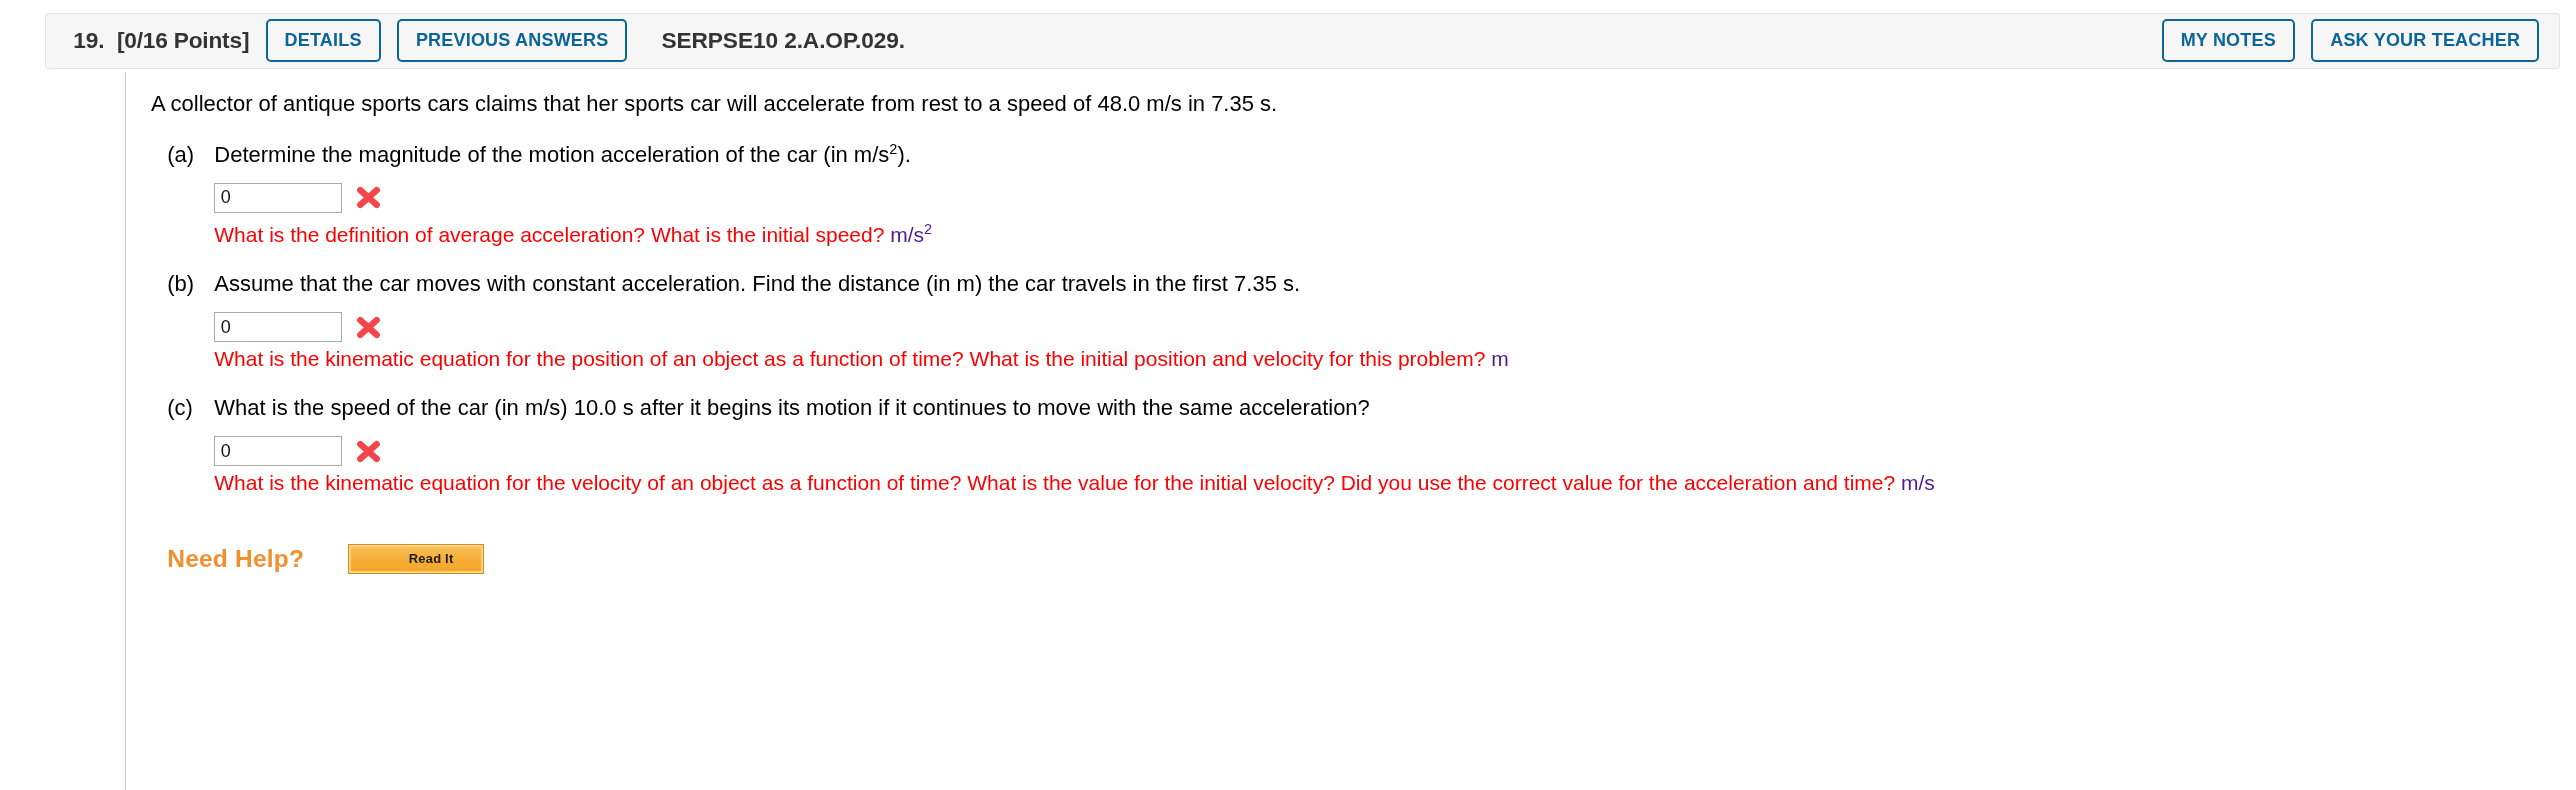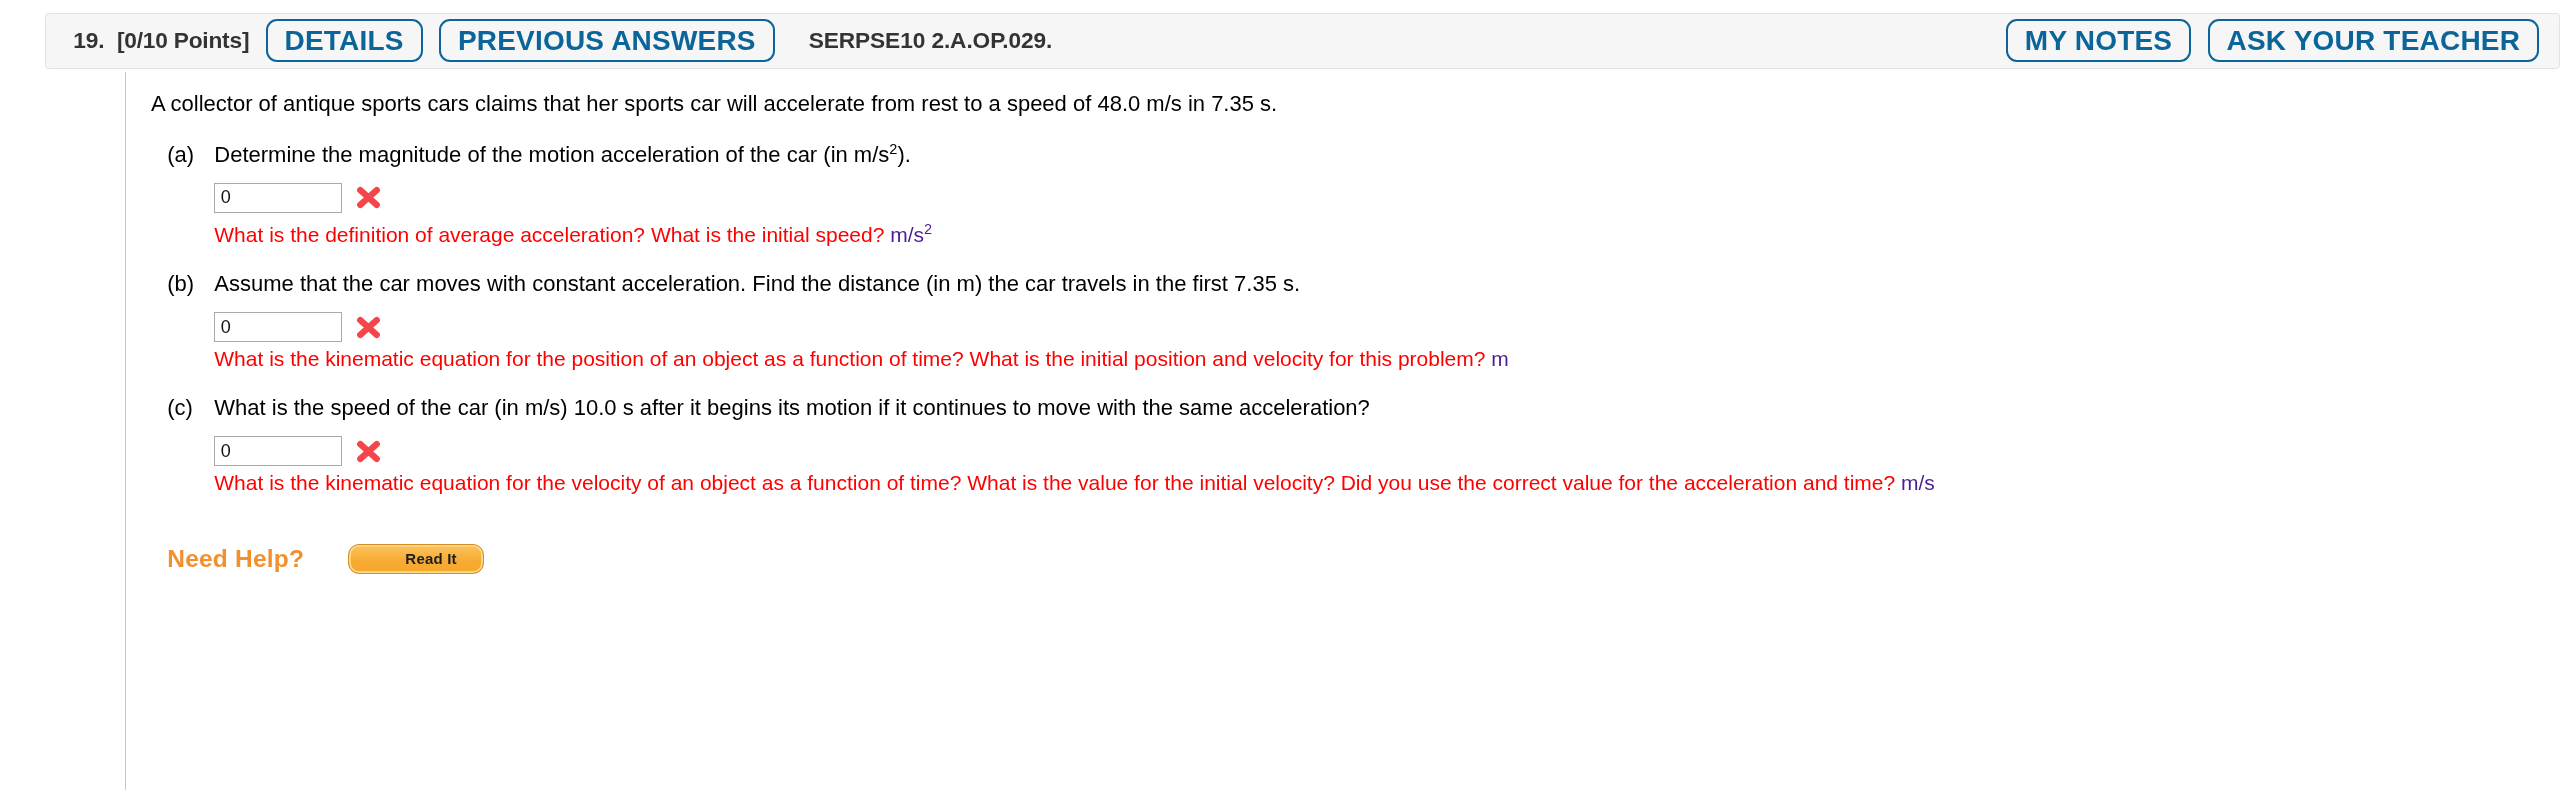--- a/index.html
+++ b/index.html
@@ -55,23 +55,23 @@
   .hdr-btn {
     display: inline-flex;
     align-items: center;
     justify-content: center;
     box-sizing: border-box;
     height: 43px;
     padding: 0 17px;
     margin-left: 16.3px;
     background: #f6f6f6;
     border: 2.7px solid #0b6599;
-    border-radius: 11px;
+    border-radius: 5px;
     color: #0b6599;
-    font-size: 28px;
+    font-size: 18px;
     font-weight: bold;
     letter-spacing: 0.2px;
     white-space: nowrap;
     cursor: pointer;
   }
   .q-code {
     font-size: 22.7px;
     font-weight: bold;
     color: #333333;
     white-space: nowrap;
@@ -182,38 +182,38 @@
   .read-it-btn {
     margin-left: 20px;
     box-sizing: border-box;
     width: 136px;
     height: 30px;
     display: inline-flex;
     align-items: center;
     justify-content: center;
     background: linear-gradient(180deg, #fbc45c 0%, #f6ac35 55%, #f5a828 100%);
     border: 1.8px solid #d98b1d;
-    border-radius: 11px;
+    border-radius: 0;
     box-shadow: inset 0 0 0 1.8px #fcd98f;
-    font-size: 15px;
+    font-size: 13px;
     font-weight: bold;
     color: #1d1d1d;
     cursor: pointer;
     letter-spacing: 0.2px;
     padding-left: 30px;
   }
 </style>
 </head>
 <body>
 
 <div class="page">
 
   <div class="question-header">
     <span class="q-number">19.</span>
-    <span class="q-points">[0/10 Points]</span>
+    <span class="q-points">[0/16 Points]</span>
 
     <span class="hdr-btn">DETAILS</span>
     <span class="hdr-btn">PREVIOUS ANSWERS</span>
 
     <span class="q-code">SERPSE10 2.A.OP.029.</span>
 
     <span class="hdr-spacer"></span>
 
     <span class="hdr-right">
       <span class="hdr-btn">MY NOTES</span>

